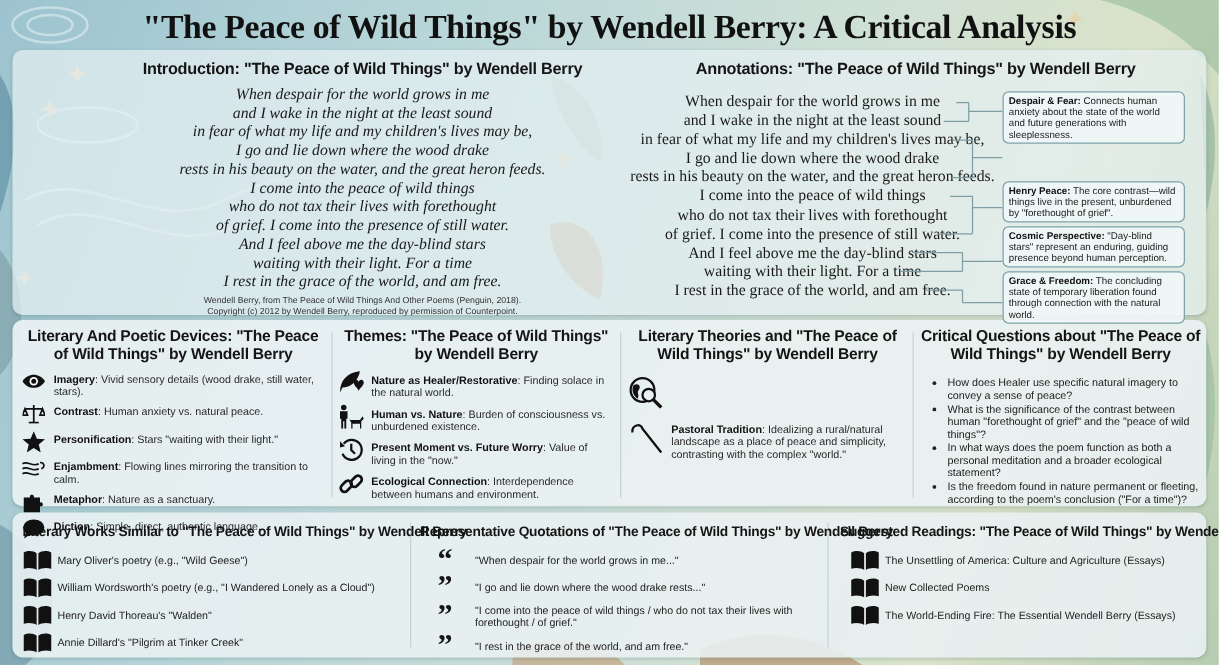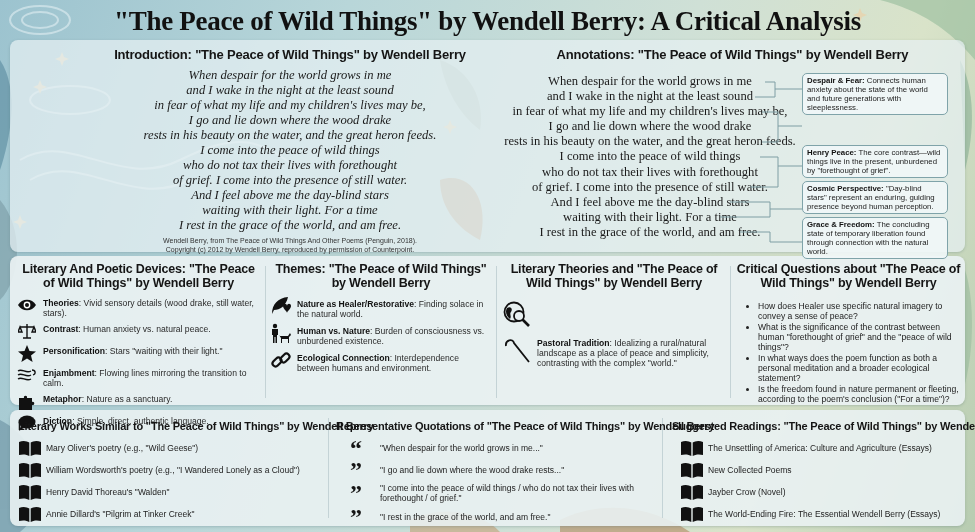--- a/index.html
+++ b/index.html
@@ -182,21 +182,21 @@
   <div class="h">Literary And Poetic Devices: "The Peace of Wild Things" by Wendell Berry</div>
   <div class="list">
     <div class="item-row">
       <span class="ico">
           <svg width="20" height="14" viewBox="0 0 20 14">
             <path d="M1 7 C5 0, 15 0, 19 7 C15 14, 5 14, 1 7Z" fill="#111"></path>
             <circle cx="10" cy="7" r="3.4" fill="#fff"></circle>
             <circle cx="10" cy="7" r="2" fill="#111"></circle>
           </svg>
         </span>
-      <span class="item-text"><b>Theories</b><span>: Vivid sensory details (wood drake, still water, stars).</span></span>
+      <span class="item-text"><b>Imagery</b><span>: Vivid sensory details (wood drake, still water, stars).</span></span>
     </div>
     <div class="item-row">
       <span class="ico">
           <svg width="18" height="16" viewBox="0 0 18 16">
             <g stroke="#111" stroke-width="1.4" fill="none">
               <path d="M9 1 V15 M5 15 H13 M2 4 H16"></path>
               <path d="M2 4 L0 9 H4 Z M16 4 L14 9 H18 Z"></path>
             </g>
           </svg>
         </span>
@@ -257,20 +257,32 @@
     </div>
     <div class="item-row">
       <span class="ico">
           <svg width="22" height="20" viewBox="0 0 22 20">
             <circle cx="5" cy="3" r="2.2" fill="#111"></circle>
             <path d="M2 6 H8 V12 H7 V20 H5.5 V14 H4.5 V20 H3 V12 H2 Z" fill="#111"></path>
             <path d="M10 13 H18 L20 10 L21 12 L19 14 V20 H18 V16 H12 V20 H11 V15 L9 12 Z" fill="#111"></path>
           </svg>
         </span>
       <span class="item-text"><b>Human vs. Nature</b><span>: Burden of consciousness vs. unburdened existence.</span></span>
+    </div>
+    <div class="item-row">
+      <span class="ico">
+          <svg width="20" height="20" viewBox="0 0 20 20">
+            <g fill="none" stroke="#111" stroke-width="1.8">
+              <path d="M4 5 A8 8 0 1 1 3 13"></path>
+              <path d="M10 5 V10 L13 13"></path>
+            </g>
+            <path d="M1 3 L5 7 L1 8 Z" fill="#111"></path>
+          </svg>
+        </span>
+      <span class="item-text"><b>Present Moment vs. Future Worry</b><span>: Value of living in the "now."</span></span>
     </div>
     <div class="item-row">
       <span class="ico">
           <svg width="20" height="20" viewBox="0 0 20 20">
             <g fill="none" stroke="#111" stroke-width="2.2">
               <rect x="1" y="9" width="10" height="6" rx="3" transform="rotate(-45 6 12)"></rect>
               <rect x="9" y="5" width="10" height="6" rx="3" transform="rotate(-45 14 8)"></rect>
             </g>
           </svg>
         </span>
@@ -380,22 +392,16 @@
     <div class="brow">
         <svg class="bicon" viewBox="0 0 24 16">
           <path d="M1 2 C5 0, 9 1, 11.3 2.5 V16 C9 14.5, 5 14, 1 15 Z M12.7 2.5 C15 1, 19 0, 23 2 V15 C19 14, 15 14.5, 12.7 16 Z" fill="#111"></path>
         </svg>
         <span class="btext">New Collected Poems</span>
       </div>
     <div class="brow">
         <svg class="bicon" viewBox="0 0 24 16">
           <path d="M1 2 C5 0, 9 1, 11.3 2.5 V16 C9 14.5, 5 14, 1 15 Z M12.7 2.5 C15 1, 19 0, 23 2 V15 C19 14, 15 14.5, 12.7 16 Z" fill="#111"></path>
         </svg>
-        <span class="btext">Jayber Crow (Novel)</span>
-      </div>
-    <div class="brow">
-        <svg class="bicon" viewBox="0 0 24 16">
-          <path d="M1 2 C5 0, 9 1, 11.3 2.5 V16 C9 14.5, 5 14, 1 15 Z M12.7 2.5 C15 1, 19 0, 23 2 V15 C19 14, 15 14.5, 12.7 16 Z" fill="#111"></path>
-        </svg>
         <span class="btext">The World-Ending Fire: The Essential Wendell Berry (Essays)</span>
       </div>
   </div>
 </section>
 
 </body></html>

